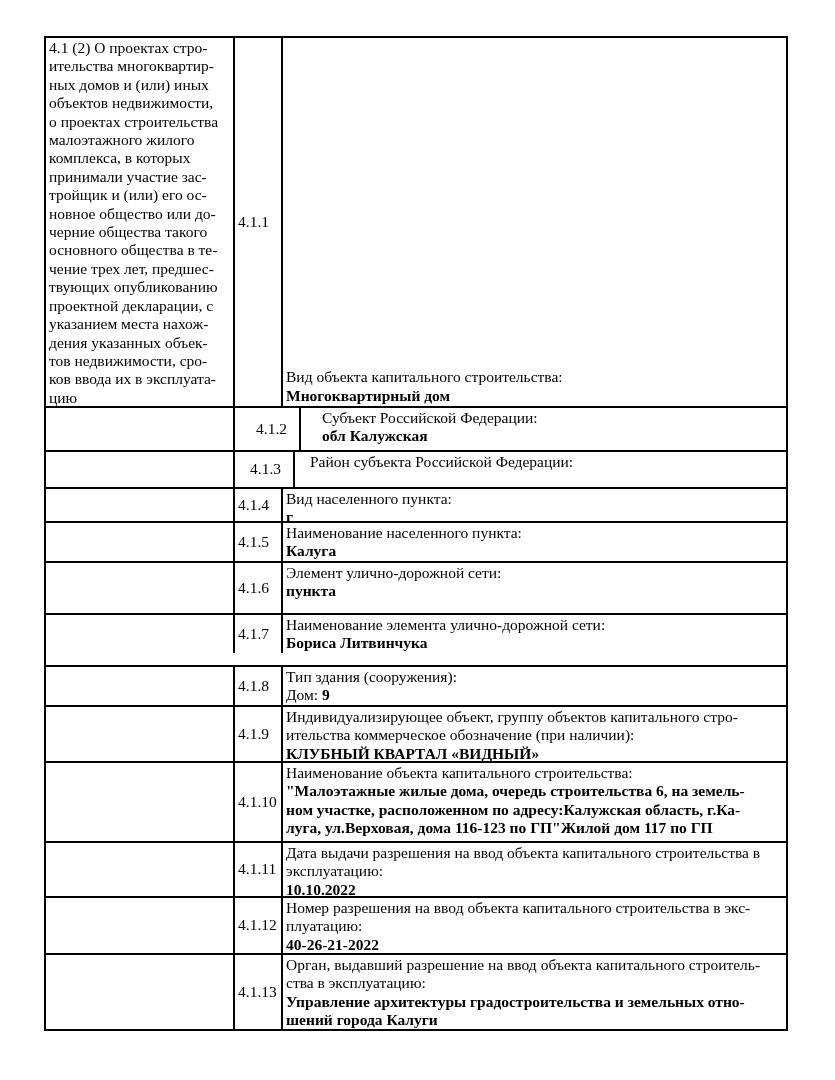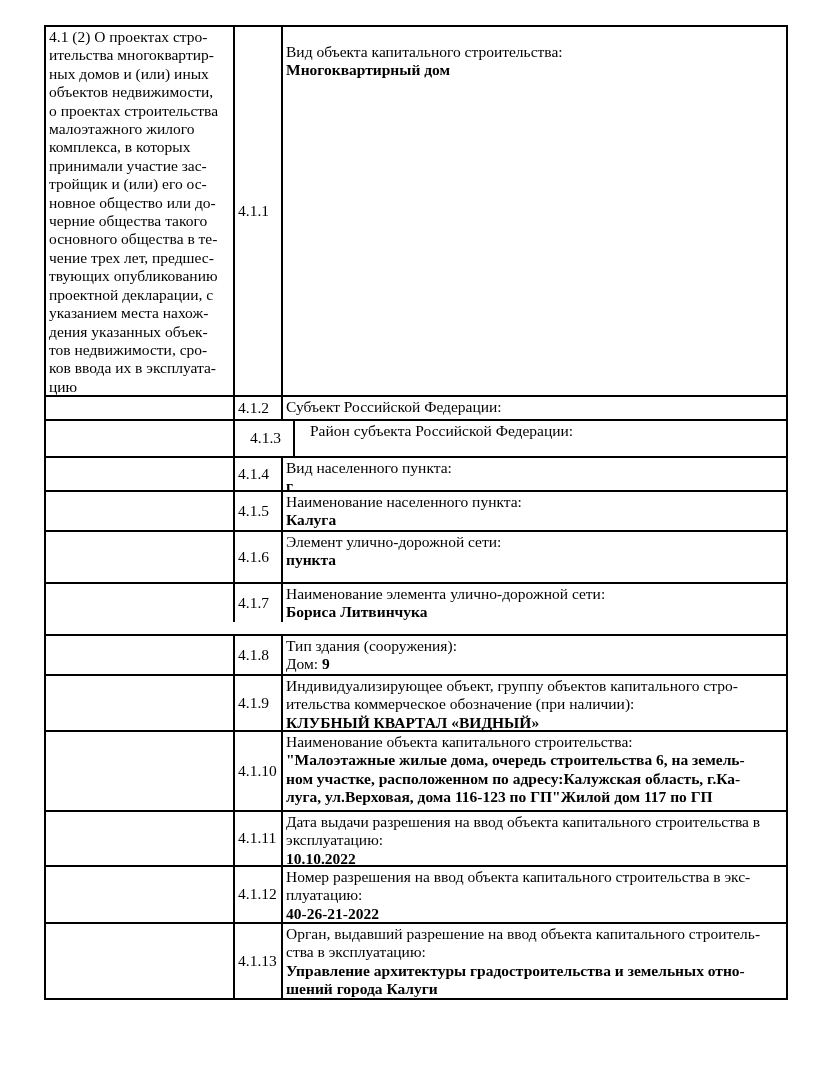--- a/index.html
+++ b/index.html
@@ -12,21 +12,21 @@
   .page {
     position: relative;
     width: 835px;
     height: 1080px;
     background: #ffffff;
     overflow: hidden;
   }
   .tbl {
     position: absolute;
     left: 44px;
-    top: 25px;
+    top: 36px;
     width: 744px;
     border: 2px solid #000000;
     box-sizing: border-box;
     background: #ffffff;
   }
   .row {
     display: grid;
     grid-template-columns: 189px 48px 1fr;
     box-sizing: border-box;
     border-top: 2px solid #000000;
@@ -34,28 +34,28 @@
   .row:first-child { border-top: none; }
   .cell {
     box-sizing: border-box;
     padding: 1px 3px;
     font-size: 15.5px;
     line-height: 18.4px;
     overflow: hidden;
   }
   .cell.left  { border-right: 2px solid #000000; }
   .cell.num   { border-right: 2px solid #000000; display: flex; align-items: center; }
-  .cell.content.center { display: flex; flex-direction: column; justify-content: flex-start; margin-top: 15px; }
+  .cell.content.center { display: flex; flex-direction: column; justify-content: flex-end; margin-top: 15px; }
   .section-text { white-space: pre-line; }
   .label  { display: block; white-space: pre-line; }
   .prefix { white-space: pre-line; }
   .value  { font-weight: bold; white-space: pre-line; }
   
   .hr1  { height: 368px; }
-  .hr2  { height: 24px; }
+  .hr2  { height: 44px; gap: 18px; }
   .hr3  { height: 37px; gap: 12px; }
   .hr4  { height: 34px; }
   .hr5  { height: 40px; }
   .hr6  { height: 52px; }
   .hr7  { height: 40px; }
   .hr8  { height: 40px; margin-top: 12px; }
   .hr9  { height: 56px; }
   .hr10 { height: 80px; }
   .hr11 { height: 55px; }
   .hr12 { height: 57px; }

